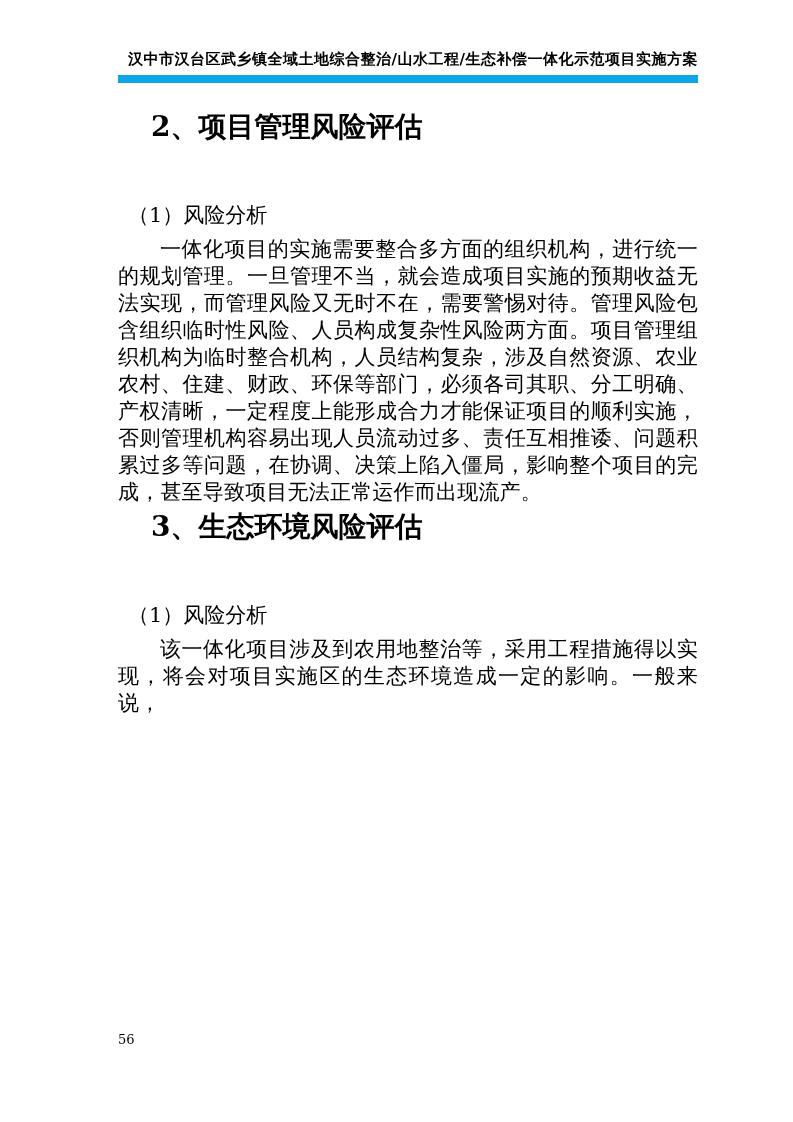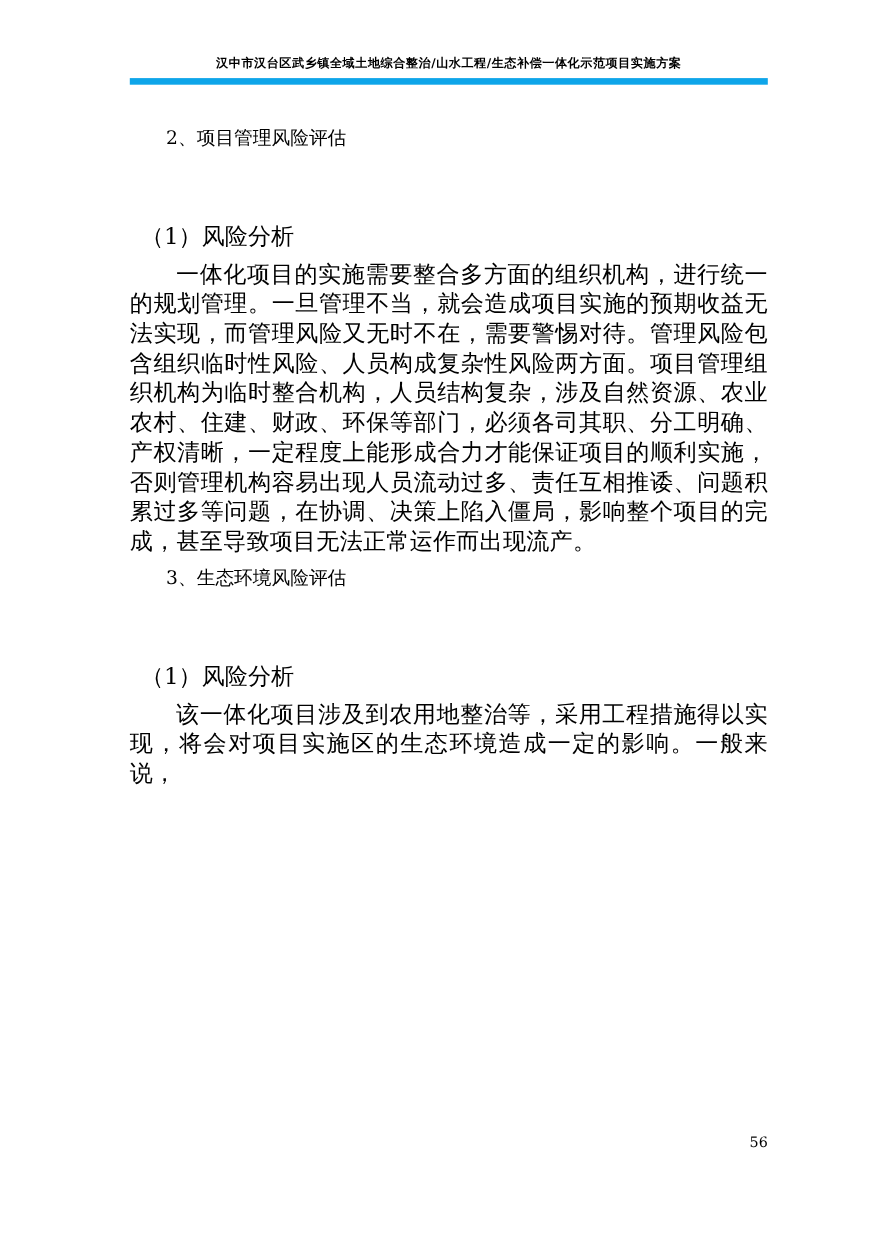--- a/index.html
+++ b/index.html
@@ -12,39 +12,39 @@
     height: 1122px;
     background: #ffffff;
     overflow: hidden;
   }
 
   .running-header {
     position: absolute;
     left: 118px;
     top: 50px;
     width: 580px;
-    text-align: center;
-    font-size: 11px;
+    text-align: right;
+    font-size: 15px;
     font-weight: bold;
     letter-spacing: 0.5px;
     padding-bottom: 6px;
-    border-bottom: 6px solid #0ea5e9;
+    border-bottom: 8px solid #0ea5e9;
     white-space: nowrap;
   }
 
   .content {
     position: absolute;
     left: 118px;
     top: 106px;
     width: 580px;
   }
 
   .section-heading {
-    font-size: 17px;
-    font-weight: normal;
+    font-size: 28px;
+    font-weight: bold;
     line-height: 41px;
     text-indent: 33px;
     font-family: "DejaVu Serif", "Liberation Serif", serif;
   }
 
   .sub-heading {
     font-size: 21px;
     line-height: 41px;
     text-indent: 10px;
     margin-top: 48px;
@@ -57,21 +57,21 @@
     text-indent: 2em;
     text-align: justify;
     text-justify: inter-ideograph;
   }
 
   .page-number {
     position: absolute;
     left: 118px;
     width: 580px;
     top: 1032px;
-    text-align: right;
+    text-align: left;
     font-size: 13px;
   }
 </style>
 </head>
 <body>
 
 <div class="page">
 
   <div class="running-header">汉中市汉台区武乡镇全域土地综合整治/山水工程/生态补偿一体化示范项目实施方案</div>
 

